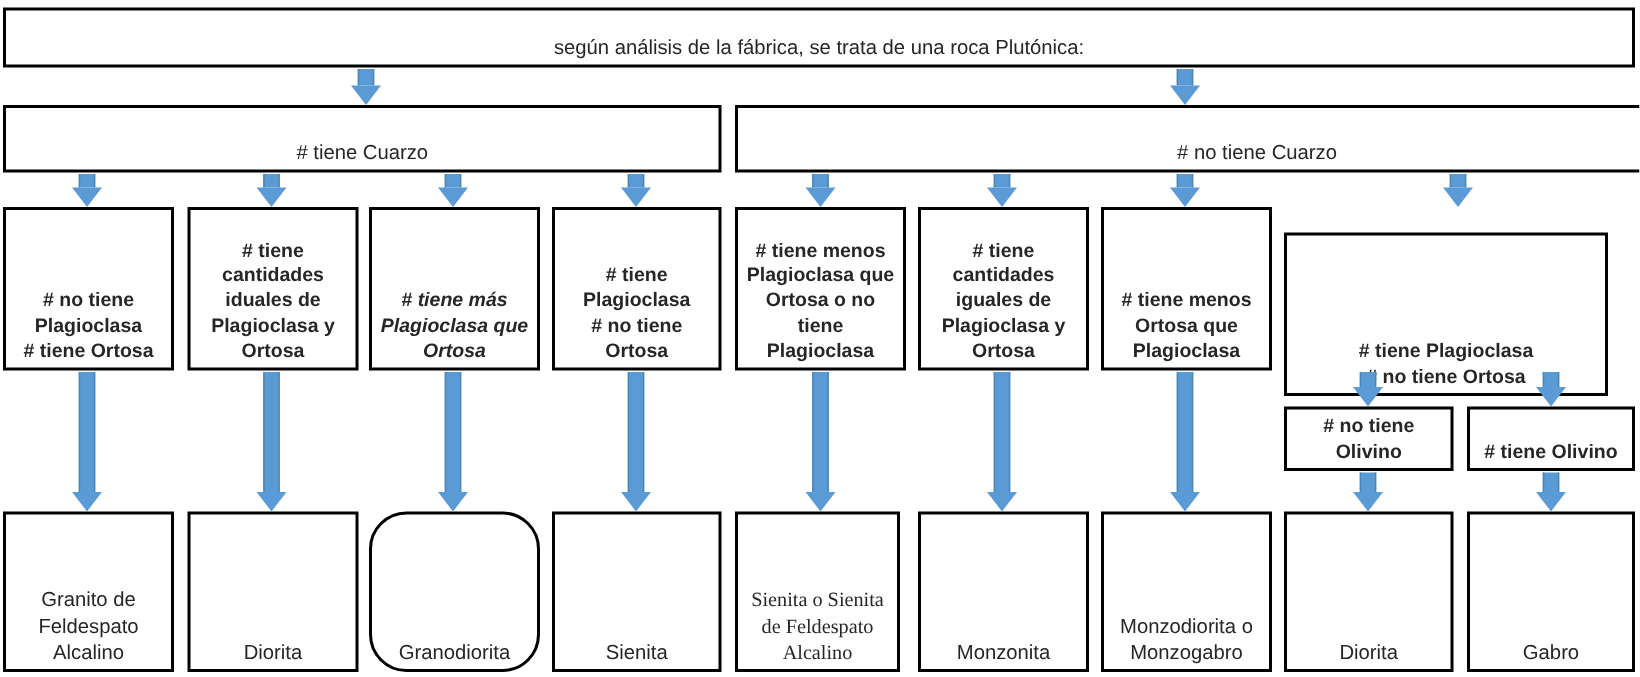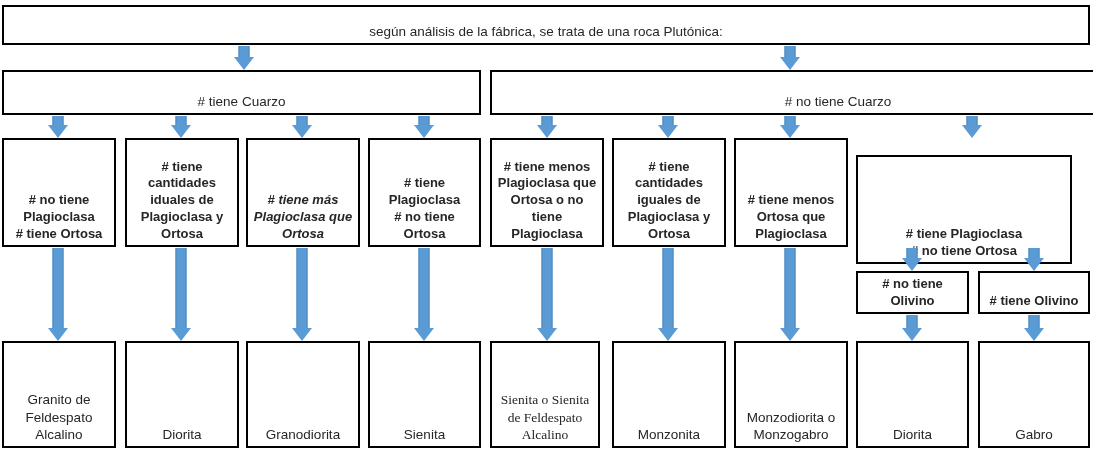--- a/index.html
+++ b/index.html
@@ -227,21 +227,21 @@
   </div>
 
   <div class="box result" style="left:2px; top:341px; width:114px; height:107px;">
     <span>Granito de
 Feldespato
 Alcalino</span>
   </div>
   <div class="box result" style="left:125px; top:341px; width:114px; height:107px;">
     <span>Diorita</span>
   </div>
-  <div class="box result" style="left:246px; top:341px; width:114px; height:107px;">
+  <div class="box result" style="left:246px; top:341px; width:114px; height:107px;border-radius:25px;">
     <span>Granodiorita</span>
   </div>
   <div class="box result" style="left:368px; top:341px; width:113px; height:107px;">
     <span>Sienita</span>
   </div>
   <div class="box result" style="left:490px; top:341px; width:110px; height:107px;font-family:Liberation Serif, serif;">
     <span>Sienita o Sienita
 de Feldespato
 Alcalino</span>
   </div>

